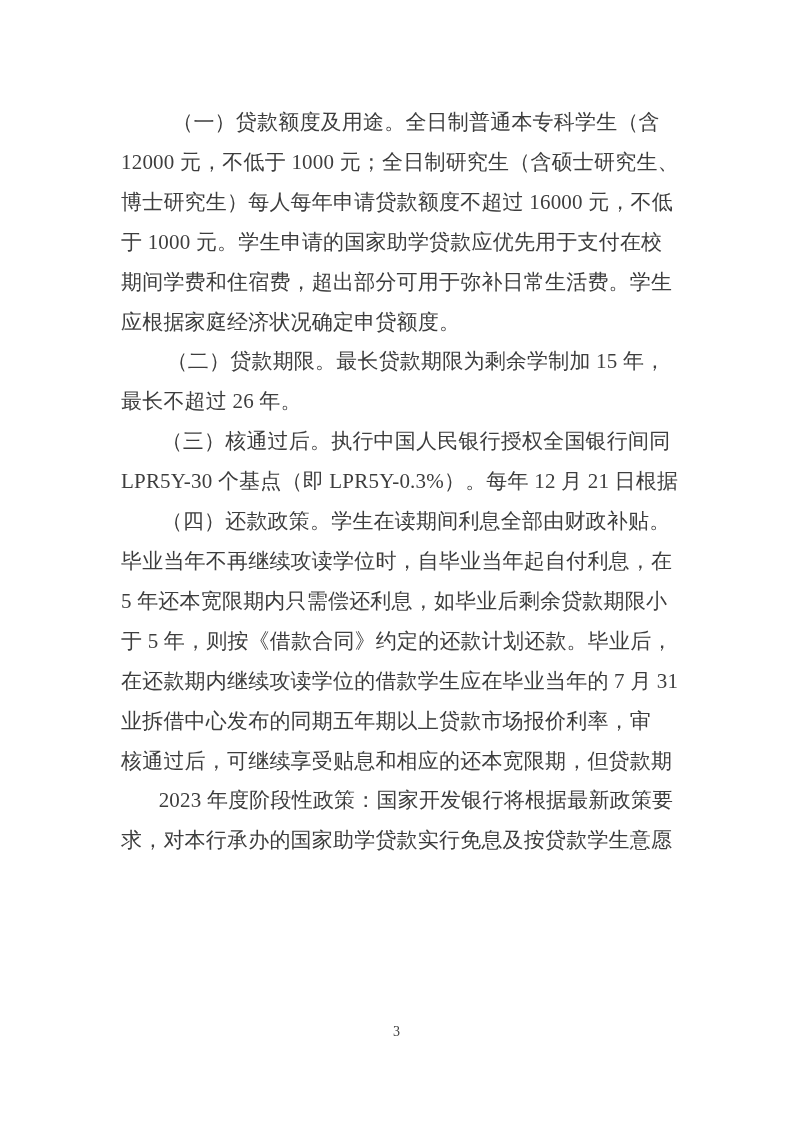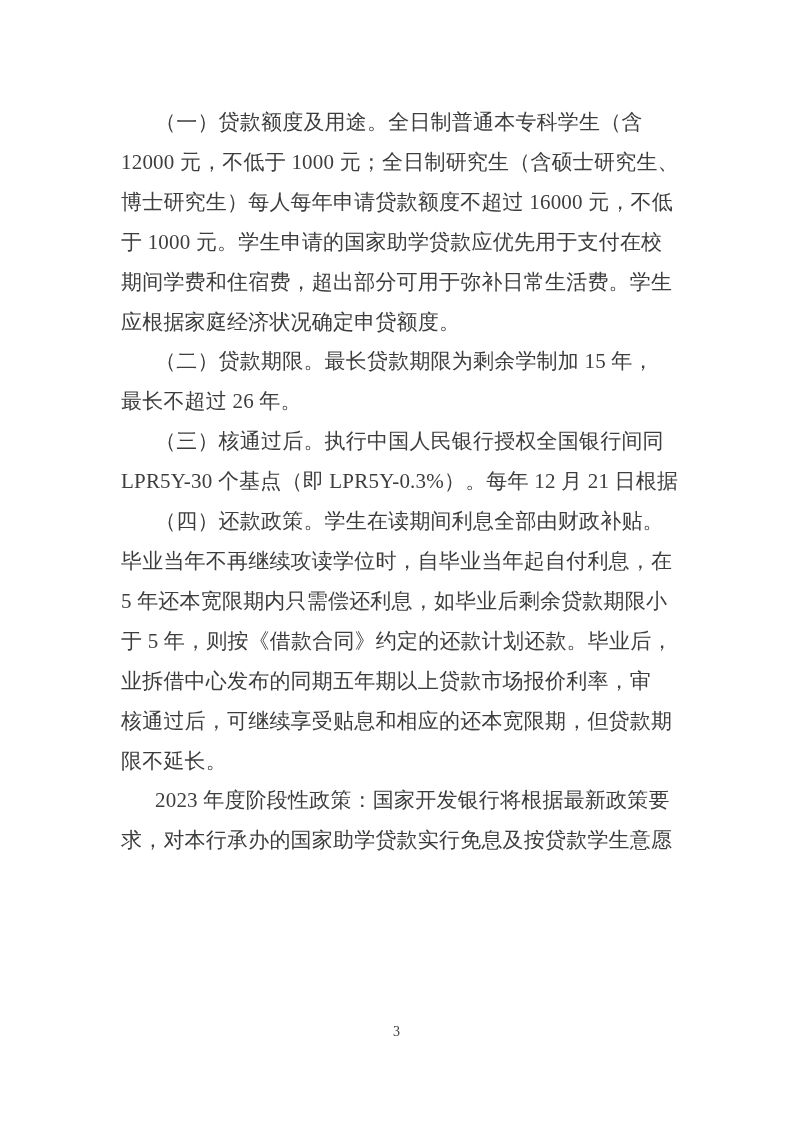--- a/index.html
+++ b/index.html
@@ -28,20 +28,21 @@
     font-size: 21px;
     line-height: 39.9px;
     text-align: left;
   }
   .line {
     white-space: nowrap;
     letter-spacing: 0.2px;
   }
   .line.indent {
     text-indent: 34px;
+    text-align: center;
   }
   .page-num {
     position: absolute;
     top: 1024px;
     left: 0;
     width: 100%;
     text-align: center;
     font-size: 14px;
     color: #3d3d3d;
   }
@@ -58,20 +59,20 @@
       <div class="line">期间学费和住宿费，超出部分可用于弥补日常生活费。学生</div>
       <div class="line">应根据家庭经济状况确定申贷额度。</div>
       <div class="line indent">（二）贷款期限。最长贷款期限为剩余学制加 15 年，</div>
       <div class="line">最长不超过 26 年。</div>
       <div class="line indent">（三）核通过后。执行中国人民银行授权全国银行间同</div>
       <div class="line">LPR5Y-30 个基点（即 LPR5Y-0.3%）。每年 12 月 21 日根据</div>
       <div class="line indent">（四）还款政策。学生在读期间利息全部由财政补贴。</div>
       <div class="line">毕业当年不再继续攻读学位时，自毕业当年起自付利息，在</div>
       <div class="line">5 年还本宽限期内只需偿还利息，如毕业后剩余贷款期限小</div>
       <div class="line">于 5 年，则按《借款合同》约定的还款计划还款。毕业后，</div>
+      <div class="line">在还款期内继续攻读学位的借款学生应在毕业当年的 7 月 31</div>
       <div class="line">业拆借中心发布的同期五年期以上贷款市场报价利率，审</div>
       <div class="line">核通过后，可继续享受贴息和相应的还本宽限期，但贷款期</div>
-      <div class="line">限不延长。</div>
       <div class="line indent">2023 年度阶段性政策：国家开发银行将根据最新政策要</div>
       <div class="line">求，对本行承办的国家助学贷款实行免息及按贷款学生意愿</div>
     </div>
   <div class="page-num">3</div>
 </div>
 
 </body></html>

